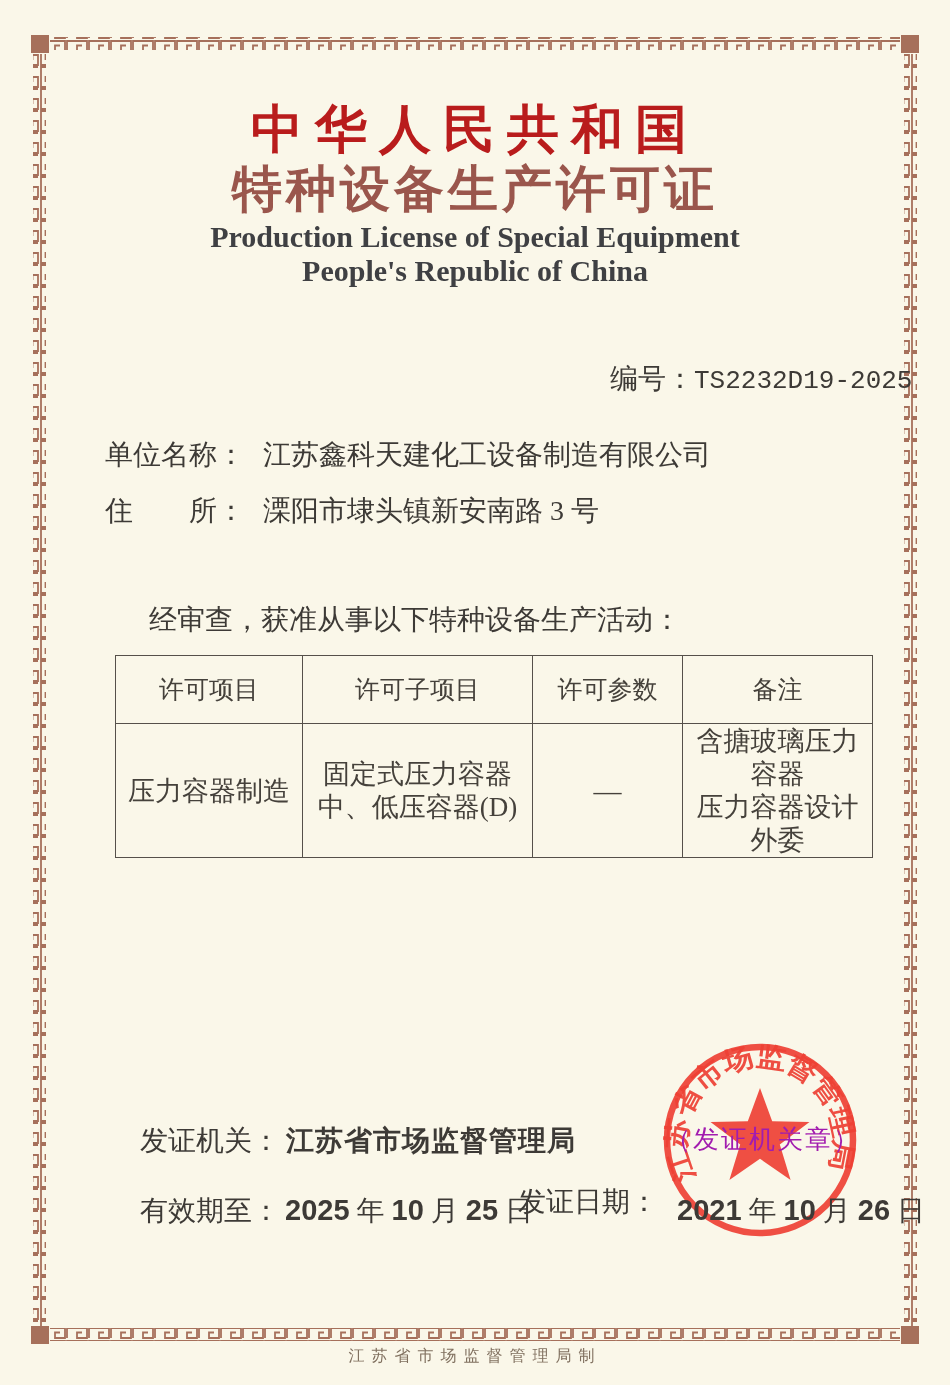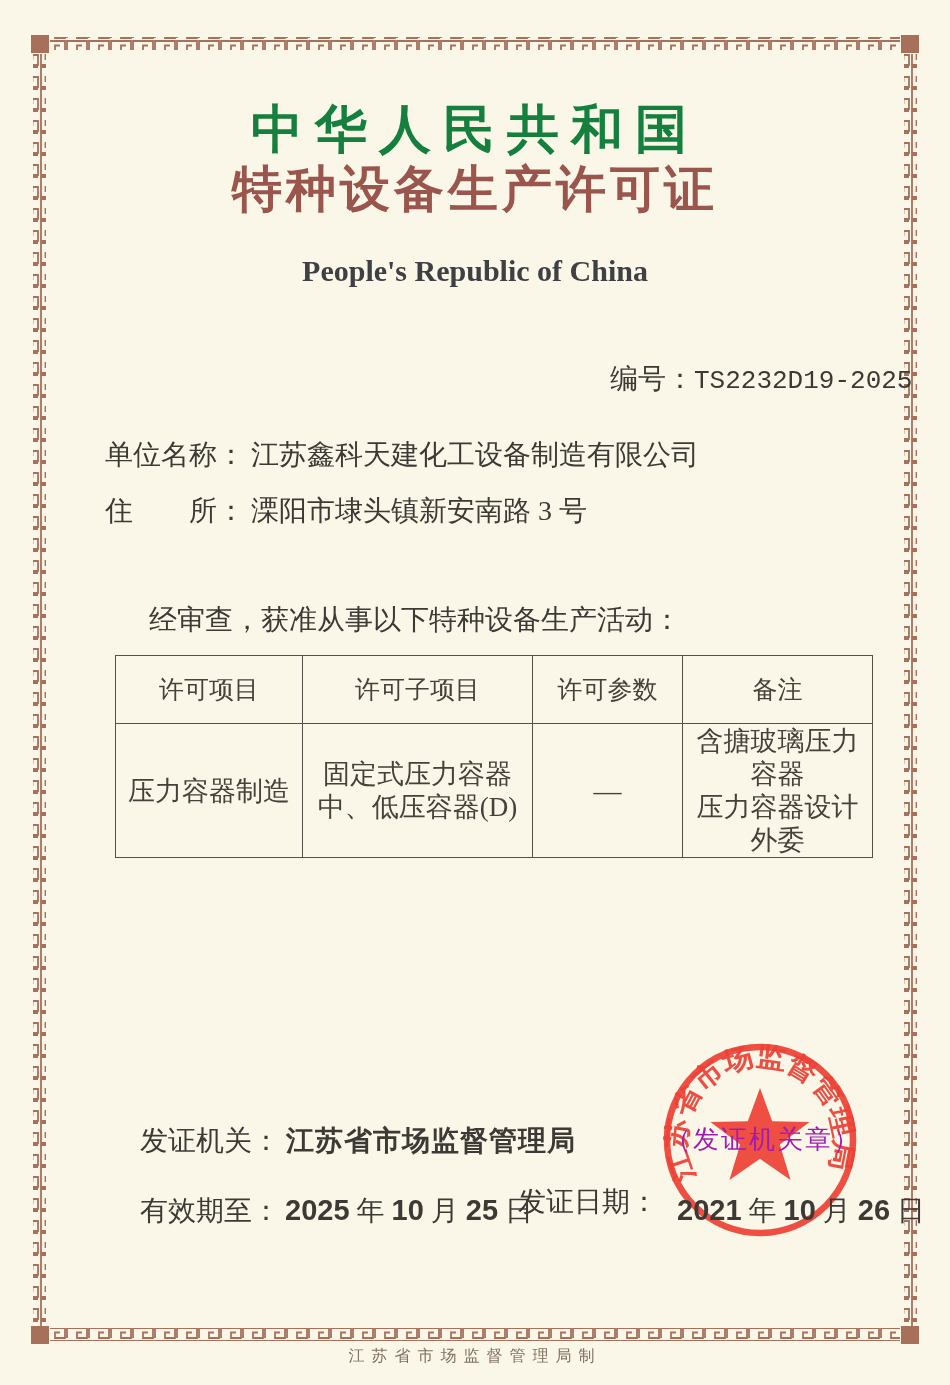--- a/index.html
+++ b/index.html
@@ -5,30 +5,30 @@
   html,body{margin:0;padding:0;background:#e8e4d4;}
   .page{
     position:relative;width:950px;height:1385px;margin:0 auto;
     background:#faf7e9;overflow:hidden;
     font-family:"Liberation Serif","DejaVu Serif",serif;color:#3d3a36;
   }
   .abs{position:absolute;}
   .border-svg{position:absolute;left:0;top:0;}
   
   .title{left:0;right:0;text-align:center;font-weight:bold;}
-  .title-cn1{top:95px;font-size:52px;letter-spacing:12px;color:#15803d;}
+  .title-cn1{top:95px;font-size:52px;letter-spacing:12px;color:#b91c1c;}
   .title-cn2{top:156px;font-size:50px;letter-spacing:4px;color:#9a564c;}
   .title-en1{top:220px;font-size:30px;color:#3f4043;}
   .title-en2{top:254px;font-size:30px;color:#3f4043;}
   
   .license-no{top:360px;left:610px;font-size:28px;white-space:nowrap;}
   .license-no .mono{font-family:Liberation Mono, monospace;font-size:26px;letter-spacing:0px;}
   
   .info{left:105px;font-size:28px;white-space:nowrap;}
-  .info .lbl{margin-right:6px;}
+  .info .lbl{margin-right:18px;}
   .line-company{top:436px;}
   .line-residence{top:492px;}
   .line-address{top:547px;}
   .statement{left:149px;top:601px;font-size:28px;}
   
   .lic-table{position:absolute;left:115px;top:655px;width:757px;border-collapse:collapse;
     table-layout:fixed;text-align:center;color:#45413b;}
   .lic-table td,.lic-table th{border:1.5px solid #55504a;font-weight:normal;padding:0;vertical-align:middle;}
   .lic-table .hrow{height:68px;font-size:25px;}
   .lic-table .brow{height:134px;font-size:27px;}
@@ -69,20 +69,21 @@
     <rect x="33" y="54" width="13" height="1272" fill="url(#mv)"></rect>
     <rect x="904" y="54" width="13" height="1272" fill="url(#mv)"></rect>
     <rect x="31" y="35" width="18" height="18" fill="#a6705b"></rect>
     <rect x="901" y="35" width="18" height="18" fill="#a6705b"></rect>
     <rect x="31" y="1326" width="18" height="18" fill="#a6705b"></rect>
     <rect x="901" y="1326" width="18" height="18" fill="#a6705b"></rect>
   </svg>
 
   <div class="abs title title-cn1">中华人民共和国</div>
   <div class="abs title title-cn2">特种设备生产许可证</div>
+  <div class="abs title title-en1">Production License of Special Equipment</div>
   <div class="abs title title-en2">People's Republic of China</div>
 
   <div class="abs license-no">
     <span>编号：</span><span class="mono">TS2232D19-2025</span>
   </div>
 
   <div class="abs info line-company">
     <span class="lbl">单位名称：</span><span>江苏鑫科天建化工设备制造有限公司</span>
   </div>
   <div class="abs info line-residence">

